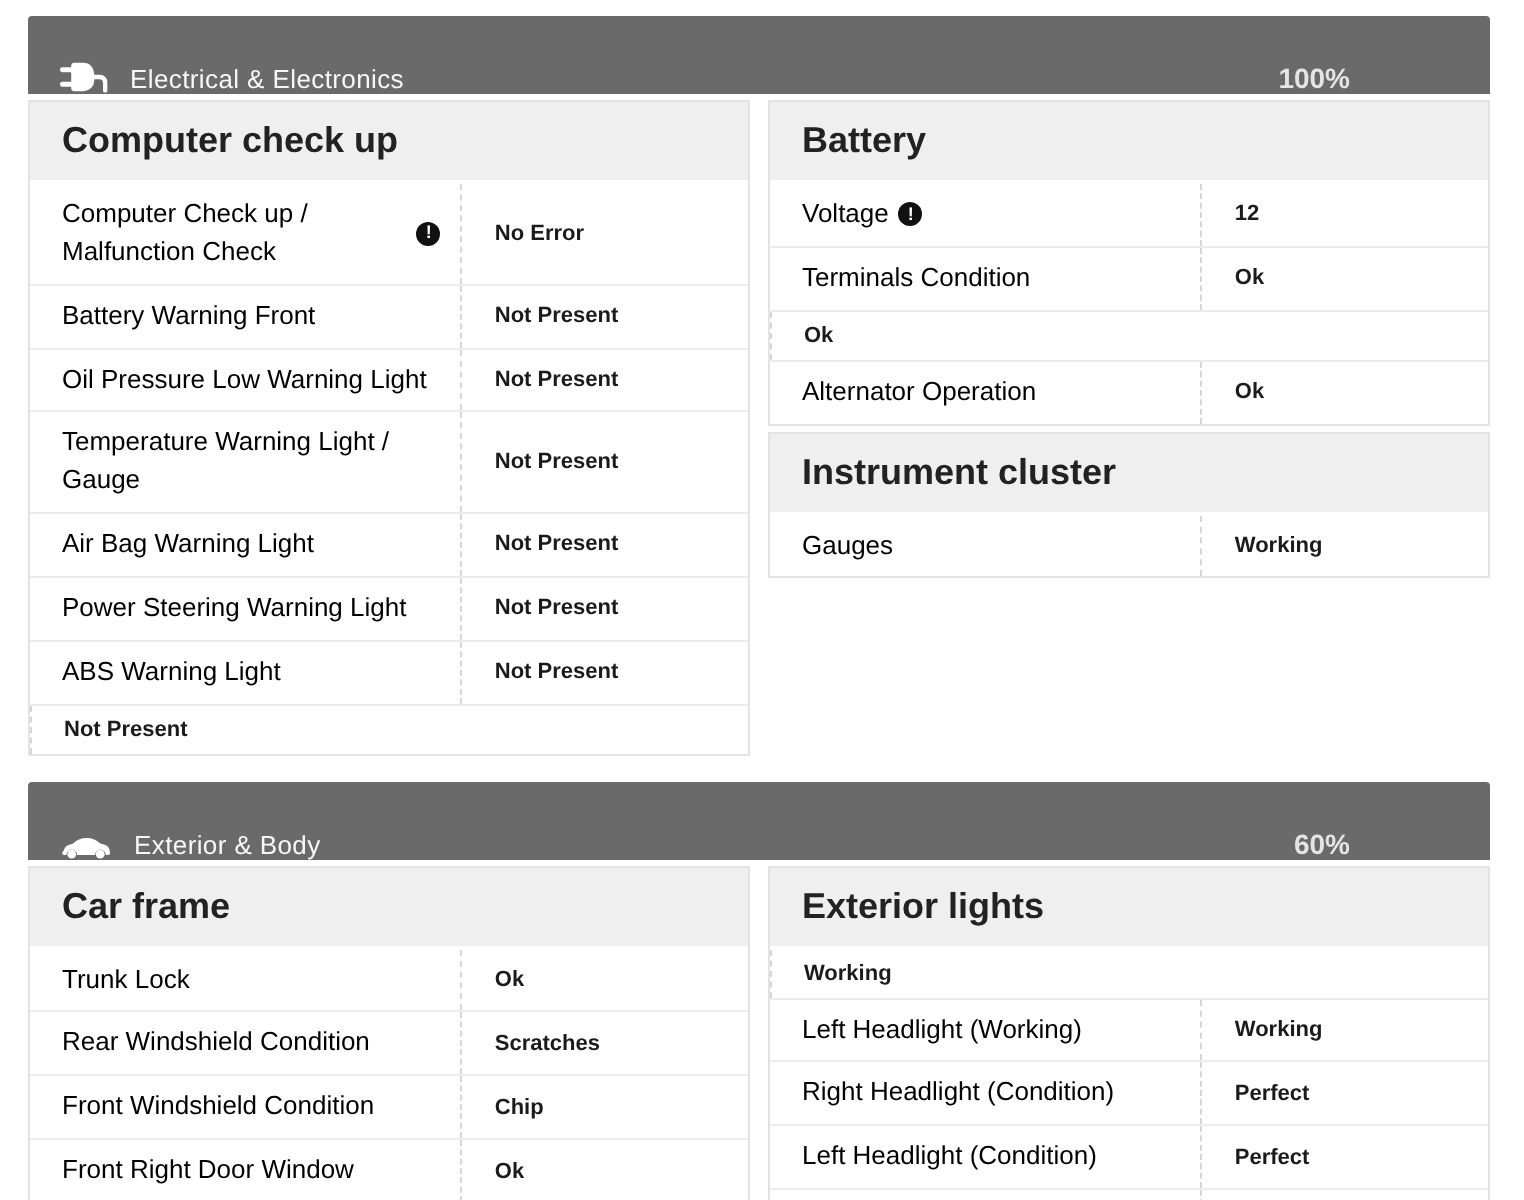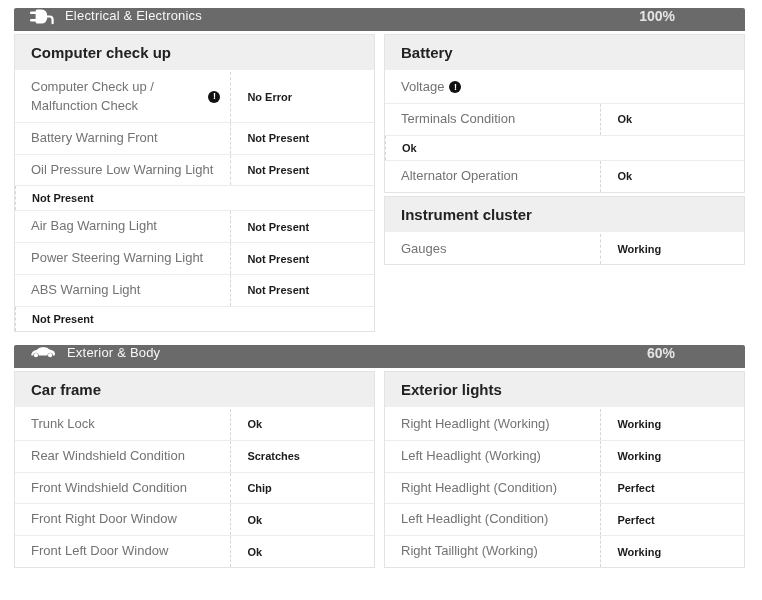--- a/index.html
+++ b/index.html
@@ -10,25 +10,25 @@
     overflow: hidden;
     background: #ffffff;
     font-family: "Liberation Sans", "DejaVu Sans", sans-serif;
   }
   .report {
     padding: 8px 17px 0 14px;
     box-sizing: border-box;
   }
   .section { margin-bottom: 13px; }
   .section-header {
-    height: 23px;
+    height: 39px;
     background: #6a6a6a;
     border-radius: 2px 2px 0 0;
     display: flex;
-    align-items: flex-start;
+    align-items: flex-end;
     padding-left: 16px;
     cursor: pointer;
   }
   .hdr-icon { display: inline-flex; align-items: center; margin-right: 11px; }
   .section-title {
     color: #f7f7f7;
     font-size: 13px;
     letter-spacing: 0.2px;
   }
   .section-percent {
@@ -46,34 +46,34 @@
   .column { flex: 1; min-width: 0; }
   .table {
     border: 1px solid #e3e3e3;
     background: #ffffff;
     box-sizing: border-box;
   }
   .table + .table { margin-top: 3px; }
   .table-title {
     background: #efefef;
     padding: 9px 16px 9px 16px;
-    font-size: 15px;
+    font-size: 18px;
     font-weight: 700;
     color: #222222;
     border-bottom: 2px solid #ffffff;
   }
   .row { display: flex; align-items: stretch; }
   .row + .row { border-top: 1px solid #ececec; }
   .row-label {
     width: 60%;
     box-sizing: border-box;
     padding: 6px 10px 6px 16px;
     font-size: 13px;
     line-height: 1.45;
-    color: #737373;
+    color: #000000;
     display: flex;
     align-items: center;
   }
   .row-label .lbl { display: inline; }
   .row-value {
     width: 40%;
     box-sizing: border-box;
     border-left: 1px dashed #d6d6d6;
     padding: 6px 10px 6px 16px;
     font-size: 11px;
@@ -139,20 +139,23 @@
   </div>
 
   <div class="row">
     <div class="row-label">
       <span class="lbl">Oil Pressure Low Warning Light</span>
     </div>
     <div class="row-value">Not Present</div>
   </div>
 
   <div class="row">
+    <div class="row-label">
+      <span class="lbl">Temperature Warning Light / Gauge</span>
+    </div>
     <div class="row-value">Not Present</div>
   </div>
 
   <div class="row">
     <div class="row-label">
       <span class="lbl">Air Bag Warning Light</span>
     </div>
     <div class="row-value">Not Present</div>
   </div>
 
@@ -178,20 +181,21 @@
 </div>
       <div class="column">
   <div class="table">
     <div class="table-title">Battery</div>
     <div>
   <div class="row">
     <div class="row-label">
       <span class="lbl">Voltage</span>
                   <span class="info-icon"></span>
     </div>
+    <div class="row-value">12</div>
   </div>
 
   <div class="row">
     <div class="row-label">
       <span class="lbl">Terminals Condition</span>
     </div>
     <div class="row-value">Ok</div>
   </div>
 
   <div class="row">
@@ -276,23 +280,20 @@
   </div>
 
 </div>
   </div>
 </div>
       <div class="column">
   <div class="table">
     <div class="table-title">Exterior lights</div>
     <div>
   <div class="row">
-    <div class="row-label">
-      <span class="lbl">Right Headlight (Working)</span>
-    </div>
     <div class="row-value">Working</div>
   </div>
 
   <div class="row">
     <div class="row-label">
       <span class="lbl">Left Headlight (Working)</span>
     </div>
     <div class="row-value">Working</div>
   </div>
 

